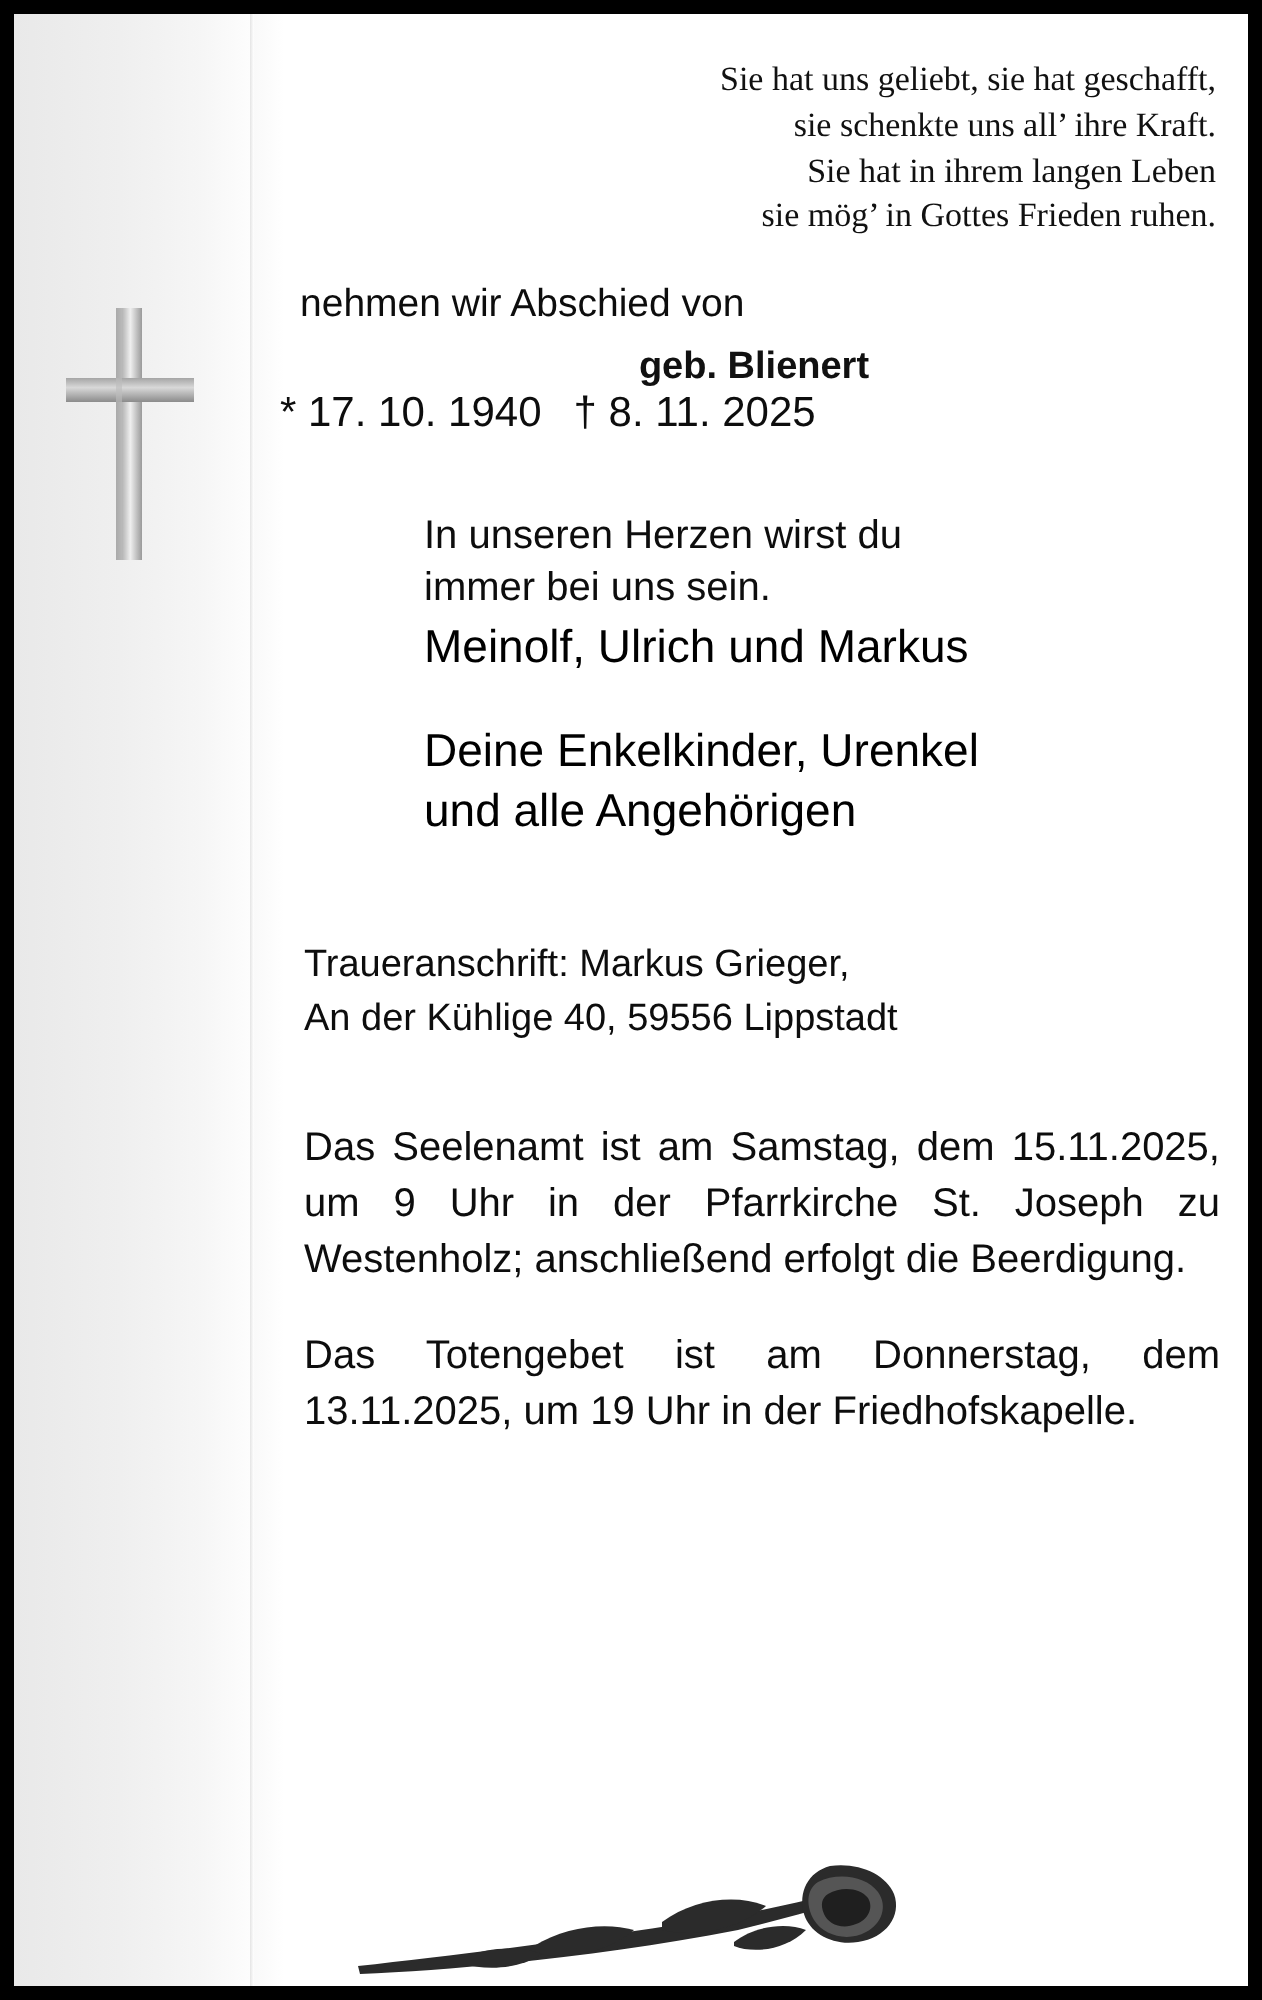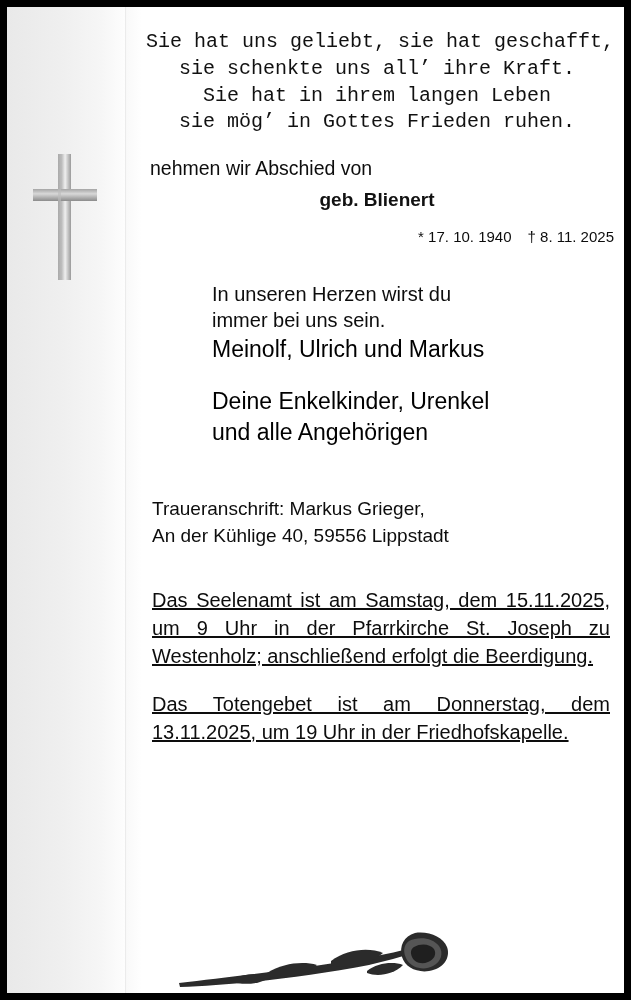--- a/index.html
+++ b/index.html
@@ -54,24 +54,24 @@
   }
   .content {
     position: absolute;
     left: 133px;
     right: 10px;
     top: 0;
     bottom: 0;
   }
 
   .verse {
-    text-align: center;
+    text-align: right;
     margin-top: 22px;
-    font-family: Liberation Mono, monospace;
-    font-size: 20px;
+    font-family: Liberation Serif, serif;
+    font-size: 17px;
     line-height: 1.34;
     color: #111111;
     padding: 0 6px;
   }
   .verse div { white-space: nowrap; }
 
   .intro {
     margin-top: 19px;
     font-size: 19.5px;
     line-height: 1.36;
@@ -87,23 +87,22 @@
     color: #000000;
   }
   .maiden {
     text-align: center;
     margin-top: 7px;
     font-size: 19px;
     font-weight: bold;
     color: #111111;
   }
   .dates {
-    text-align: right;
-    margin-top: 17px;
-    font-size: 15px;
+    text-align: left;
+    font-size: 21px;
     color: #0d0d0d;
   }
   .dates .gap { display: inline-block; width: 16px; }
 
   .memoriam {
     margin-top: 36px;
     padding-left: 72px;
     font-size: 20px;
     line-height: 1.33;
     color: #0d0d0d;
@@ -138,21 +137,20 @@
   }
 
   .service {
     margin-top: 36px;
     padding-left: 12px;
     padding-right: 4px;
     font-size: 20px;
     line-height: 1.4;
     color: #0d0d0d;
     text-align: justify;
-    text-decoration: underline;
   }
   .service.second {
     margin-top: 20px;
   }
 
   .rose {
     position: absolute;
     left: 50%;
     transform: translateX(-50%);
     bottom: 2px;

